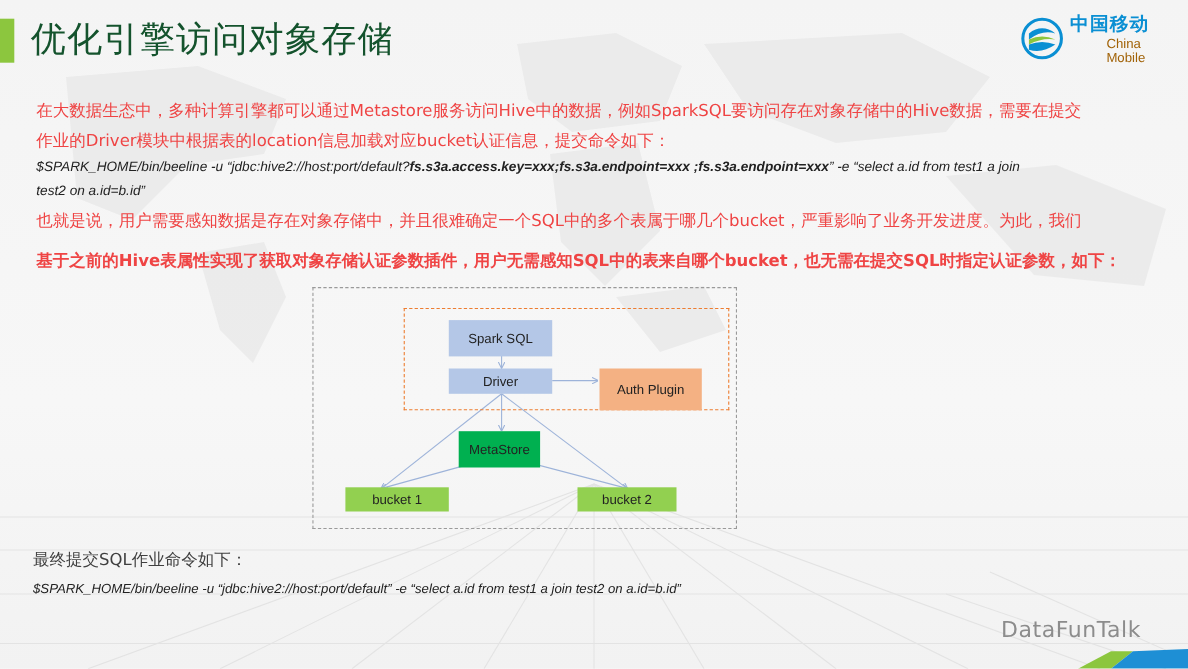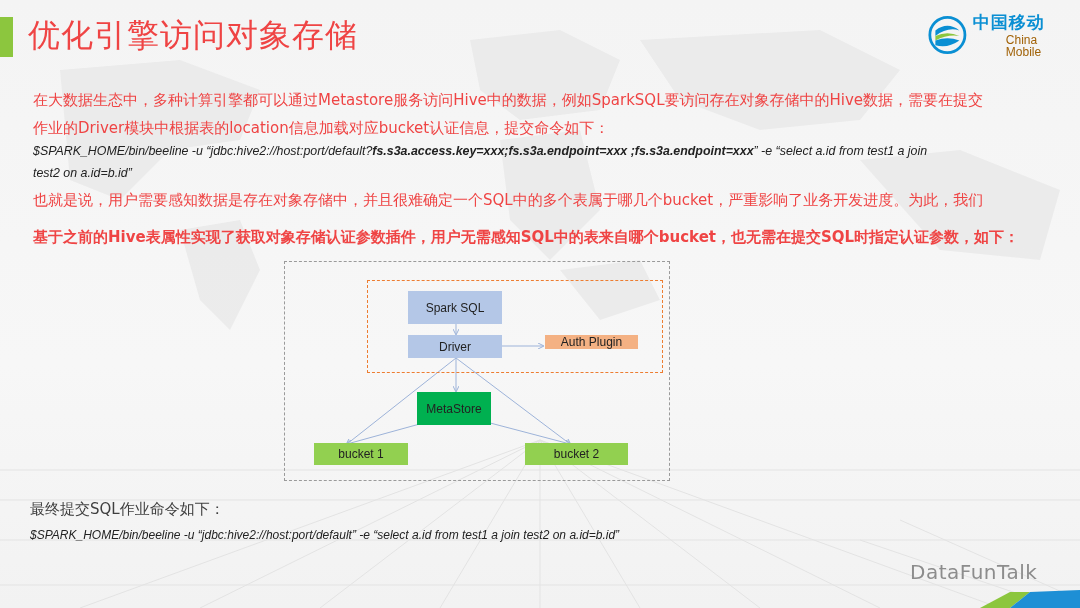--- a/index.html
+++ b/index.html
@@ -13,21 +13,21 @@
   .bg-map {
     position: absolute; left: 0; top: 0; width: 1080px; height: 608px;
     pointer-events: none;
   }
   .title-bar {
     position: absolute; left: 0; top: 17px; width: 13px; height: 40px;
     background: #8cc63e;
   }
   .title {
     position: absolute; left: 28px; top: 14px;
-    font-size: 32px; color: #ef4444; letter-spacing: 1px;
+    font-size: 32px; color: #14532d; letter-spacing: 1px;
     font-family: "DejaVu Sans", sans-serif; font-weight: normal;
   }
   .logo {
     position: absolute; left: 928px; top: 14px; width: 140px; height: 44px;
     display: flex; 
   }
   .logo-mark { width: 42px; height: 42px; }
   .logo-text { margin-left: 6px; line-height: 1; }
   .logo-cn { font-size: 17px; color: #0a8fd3; font-weight: bold; letter-spacing: 1px; }
   .logo-en { font-size: 12px; color: #a16207; margin-top: 3px; font-family: "Liberation Sans", sans-serif; padding-left: 33px; }
@@ -142,24 +142,24 @@
       <line x1="171" y1="96" x2="171" y2="129" marker-end="url(#arr)"></line>
       <line x1="171" y1="96" x2="62" y2="182" marker-end="url(#arr)"></line>
       <line x1="171" y1="96" x2="285" y2="182" marker-end="url(#arr)"></line>
       <line x1="171" y1="152" x2="62" y2="182" marker-end="url(#arr)"></line>
       <line x1="171" y1="152" x2="285" y2="182" marker-end="url(#arr)"></line>
     </g>
   </svg>
   <div class="highlight"></div>
   <div class="node n-blue" style="left:123px; top:29px; width:94px; height:33px;">Spark SQL</div>
   <div class="node n-blue" style="left:123px; top:73px; width:94px; height:23px;">Driver</div>
-  <div class="node n-orange" style="left:260px; top:73px; width:93px; height:14px;">Auth Plugin</div>
+  <div class="node n-orange" style="left:260px; top:73px; width:93px; height:38px;">Auth Plugin</div>
   <div class="node n-green-dark" style="left:132px; top:130px; width:74px; height:33px;">MetaStore</div>
   <div class="node n-green" style="left:17px; top:181px; width:94px; height:22px;margin-left:12px;">bucket 1</div>
-  <div class="node n-green" style="left:240px; top:181px; width:103px; height:22px;">bucket 2</div>
+  <div class="node n-green" style="left:240px; top:181px; width:90px; height:22px;">bucket 2</div>
 </div>
 
 <p class="section3">最终提交SQL作业命令如下：</p>
 <div class="code code2">$SPARK_HOME/bin/beeline -u  “jdbc:hive2://host:port/default”  -e  “select a.id from test1 a join test2 on a.id=b.id”</div>
 
 <div class="watermark">DataFunTalk</div>
 <svg class="corner" width="110" height="18" viewBox="0 0 110 18">
   <path d="M10 18 L40 2 L60 2 L40 18 Z" fill="#8cc63e"></path>
   <path d="M40 18 L60 2 L110 0 L110 18 Z" fill="#1e8fd5"></path>
 </svg>

